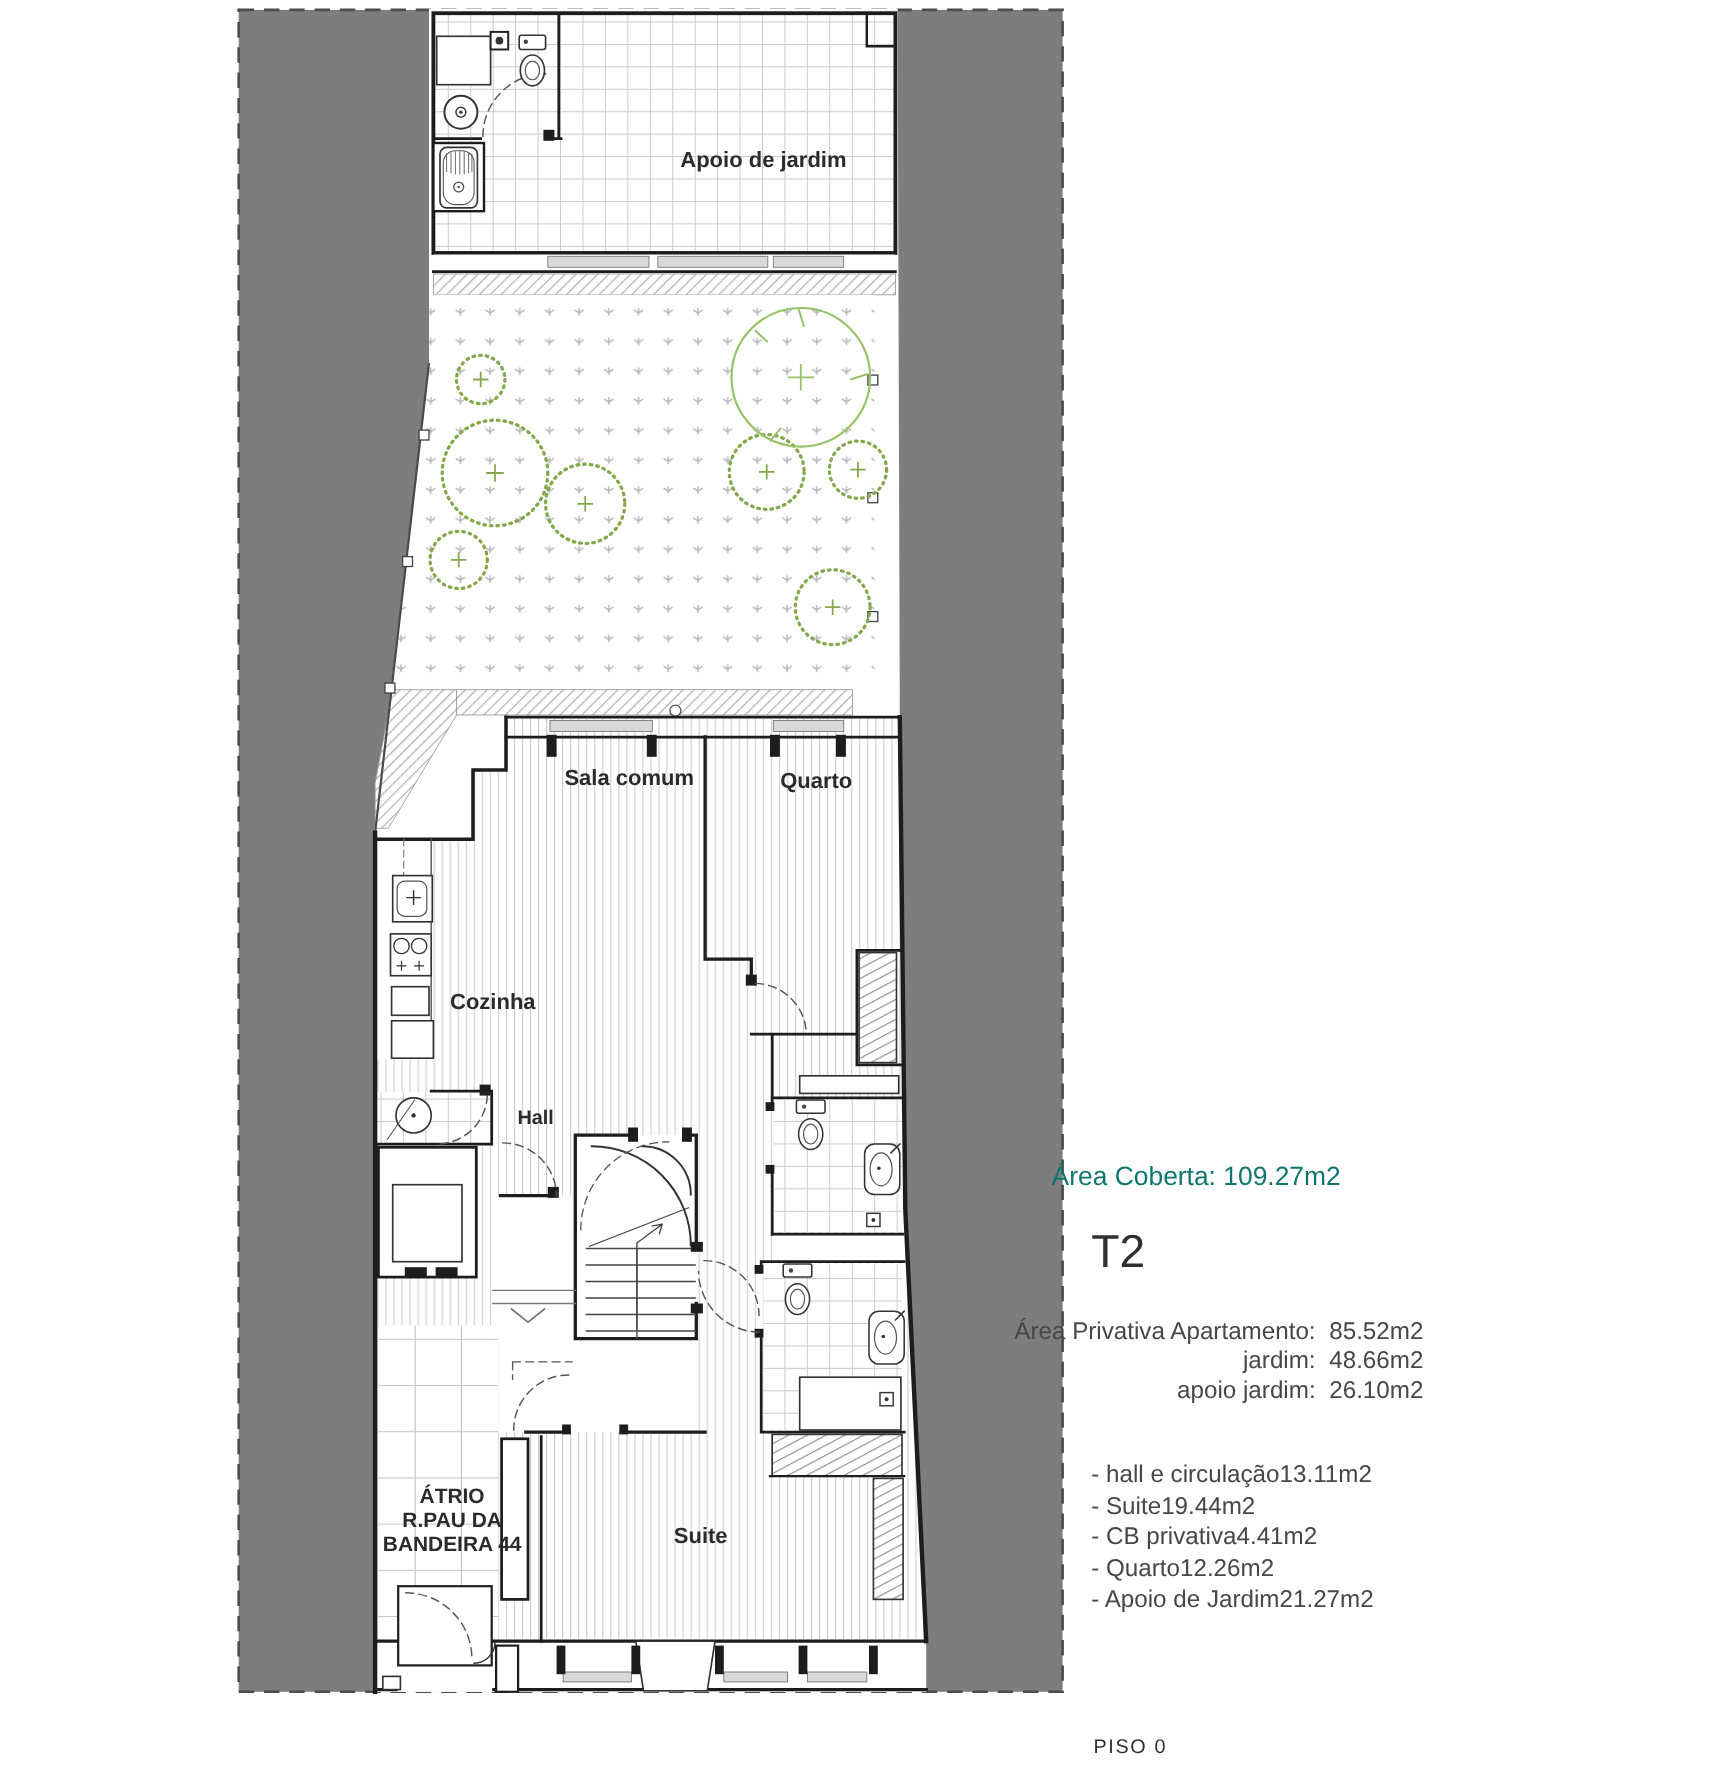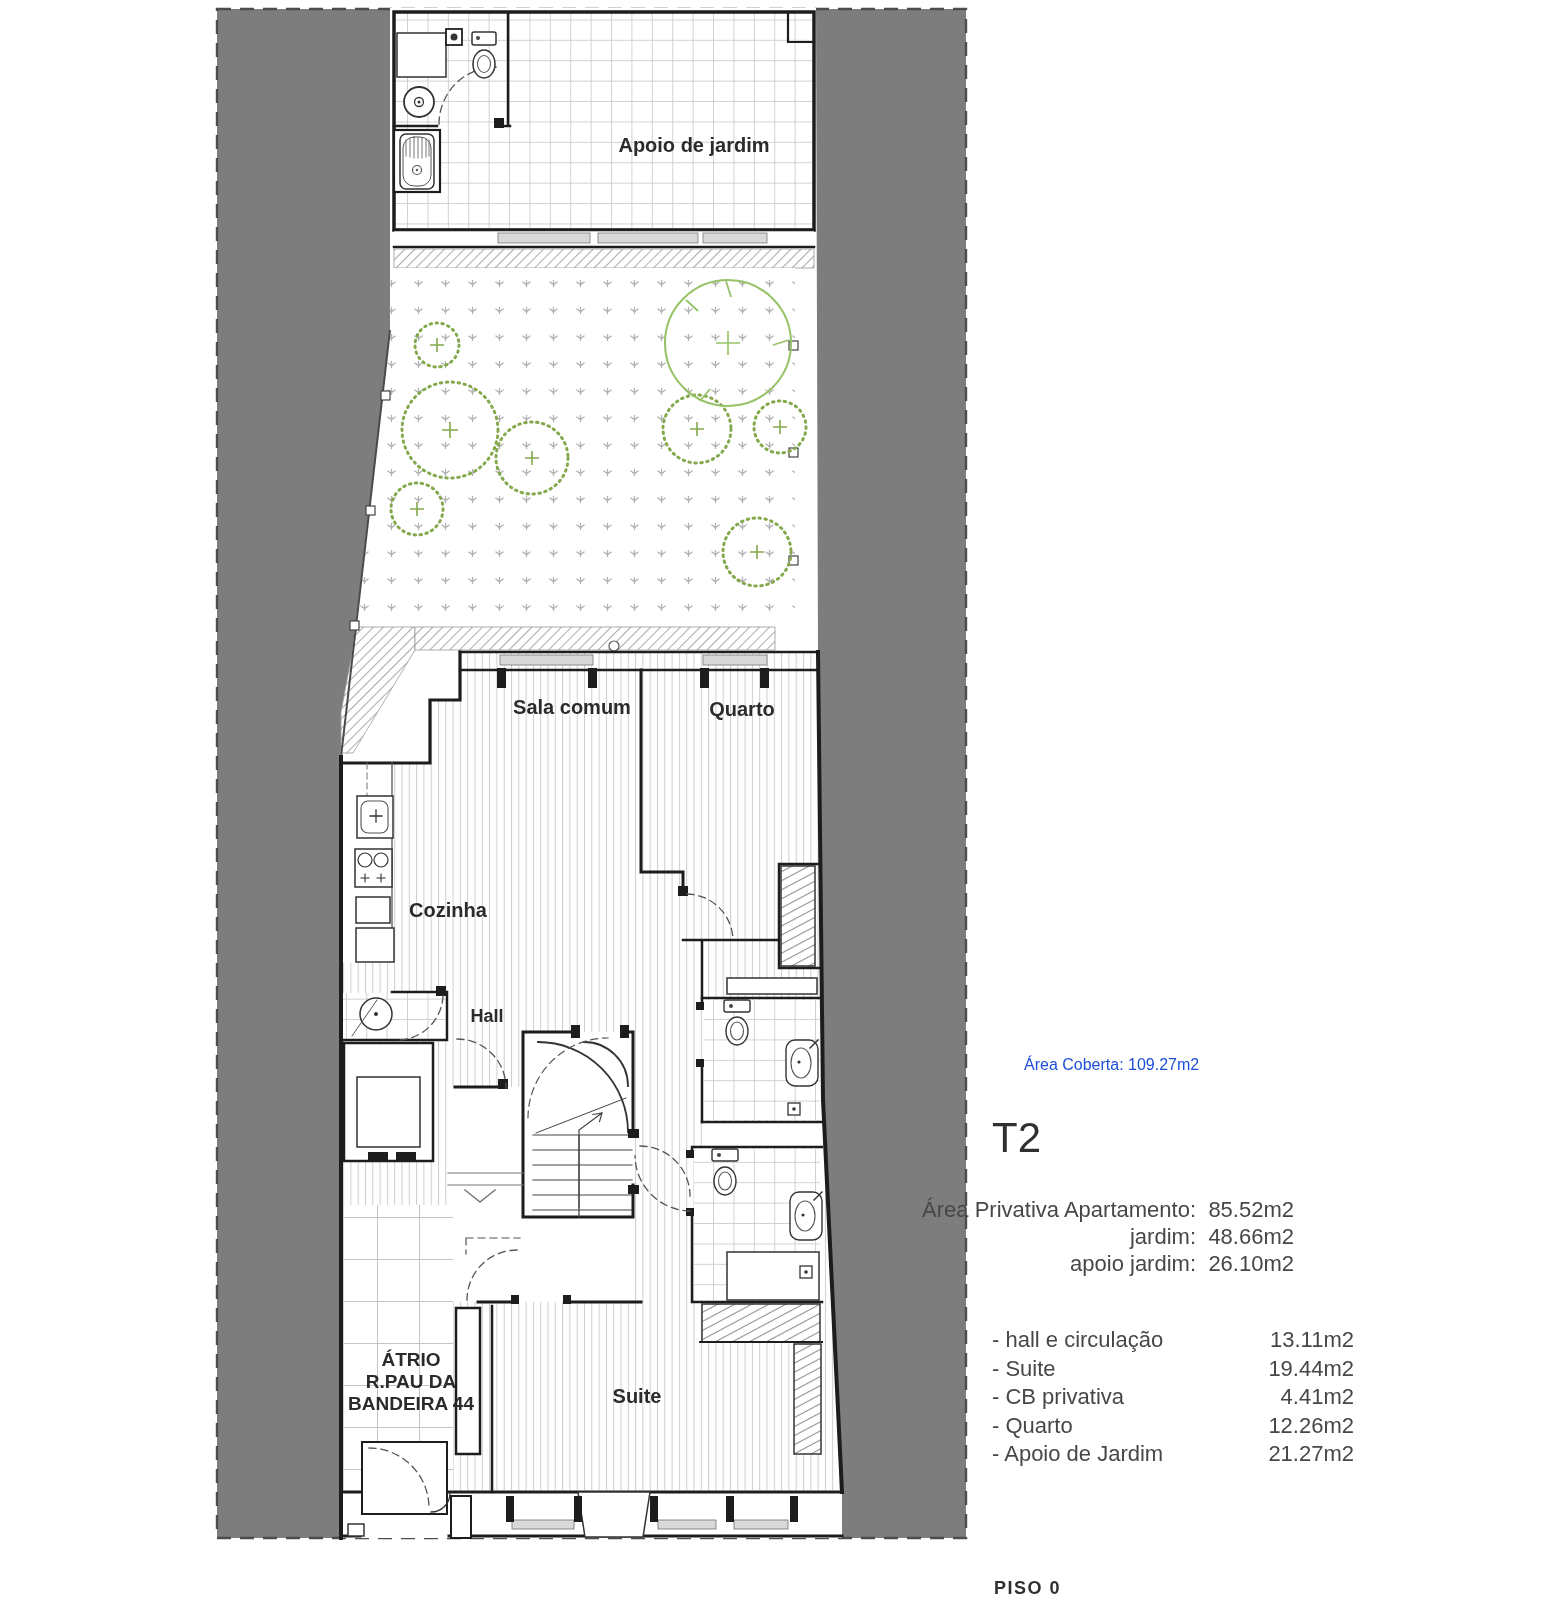--- a/index.html
+++ b/index.html
@@ -4,31 +4,31 @@
 <style>
   html,body{margin:0;padding:0;background:#fff;}
   .canvas{position:relative;width:1380px;height:1609px;background:#fff;overflow:hidden;
           font-family:"Liberation Sans",sans-serif;}
   svg{position:absolute;left:0;top:0;}
   svg text{font-family:"Liberation Sans",sans-serif;font-weight:700;fill:#2b2b2b;}
   .room-label{font-size:20px;}
   .room-label-sm{font-size:18px;}
   .atrio-label{font-size:19px;}
   .info div{position:absolute;}
-  .area-coberta{left:1024px;top:1056px;font-size:16px;color:#1d4ed8;}
+  .area-coberta{left:956px;top:1056px;font-size:24px;color:#0f766e;}
   .unit-type{left:992px;top:1114px;font-size:42px;color:#303030;}
   .private-areas{left:894px;top:1196px;width:400px;display:grid;
                  grid-template-columns:1fr 92px;column-gap:6px;font-size:22px;line-height:27px;
                  color:#474747;}
   .private-areas .pa-label{text-align:right;position:static;}
   .private-areas .pa-value{text-align:right;position:static;}
   .room-areas{left:992px;top:1326px;width:362px;font-size:22px;line-height:28.5px;color:#474747;}
-  .ra-row{display:flex;justify-content:space-between;position:static !important;gap:19px;}
+  .ra-row{display:flex;position:static !important;}
   .ra-row span{display:inline-block;}
-  .piso{left:994px;top:1578px;font-size:18px;font-weight:700;letter-spacing:1.5px;color:#2f2f2f;}
+  .piso{left:994px;top:1578px;font-size:18px;font-weight:400;letter-spacing:1.5px;color:#2f2f2f;}
 </style>
 </head>
 <body>
 
 <div class="canvas">
 
 <svg width="1556" height="1609" viewBox="0 0 1556 1609">
   <defs>
     <pattern id="plank" width="7.3" height="8" patternUnits="userSpaceOnUse">
       <rect width="7.3" height="8" fill="#ffffff"></rect>

